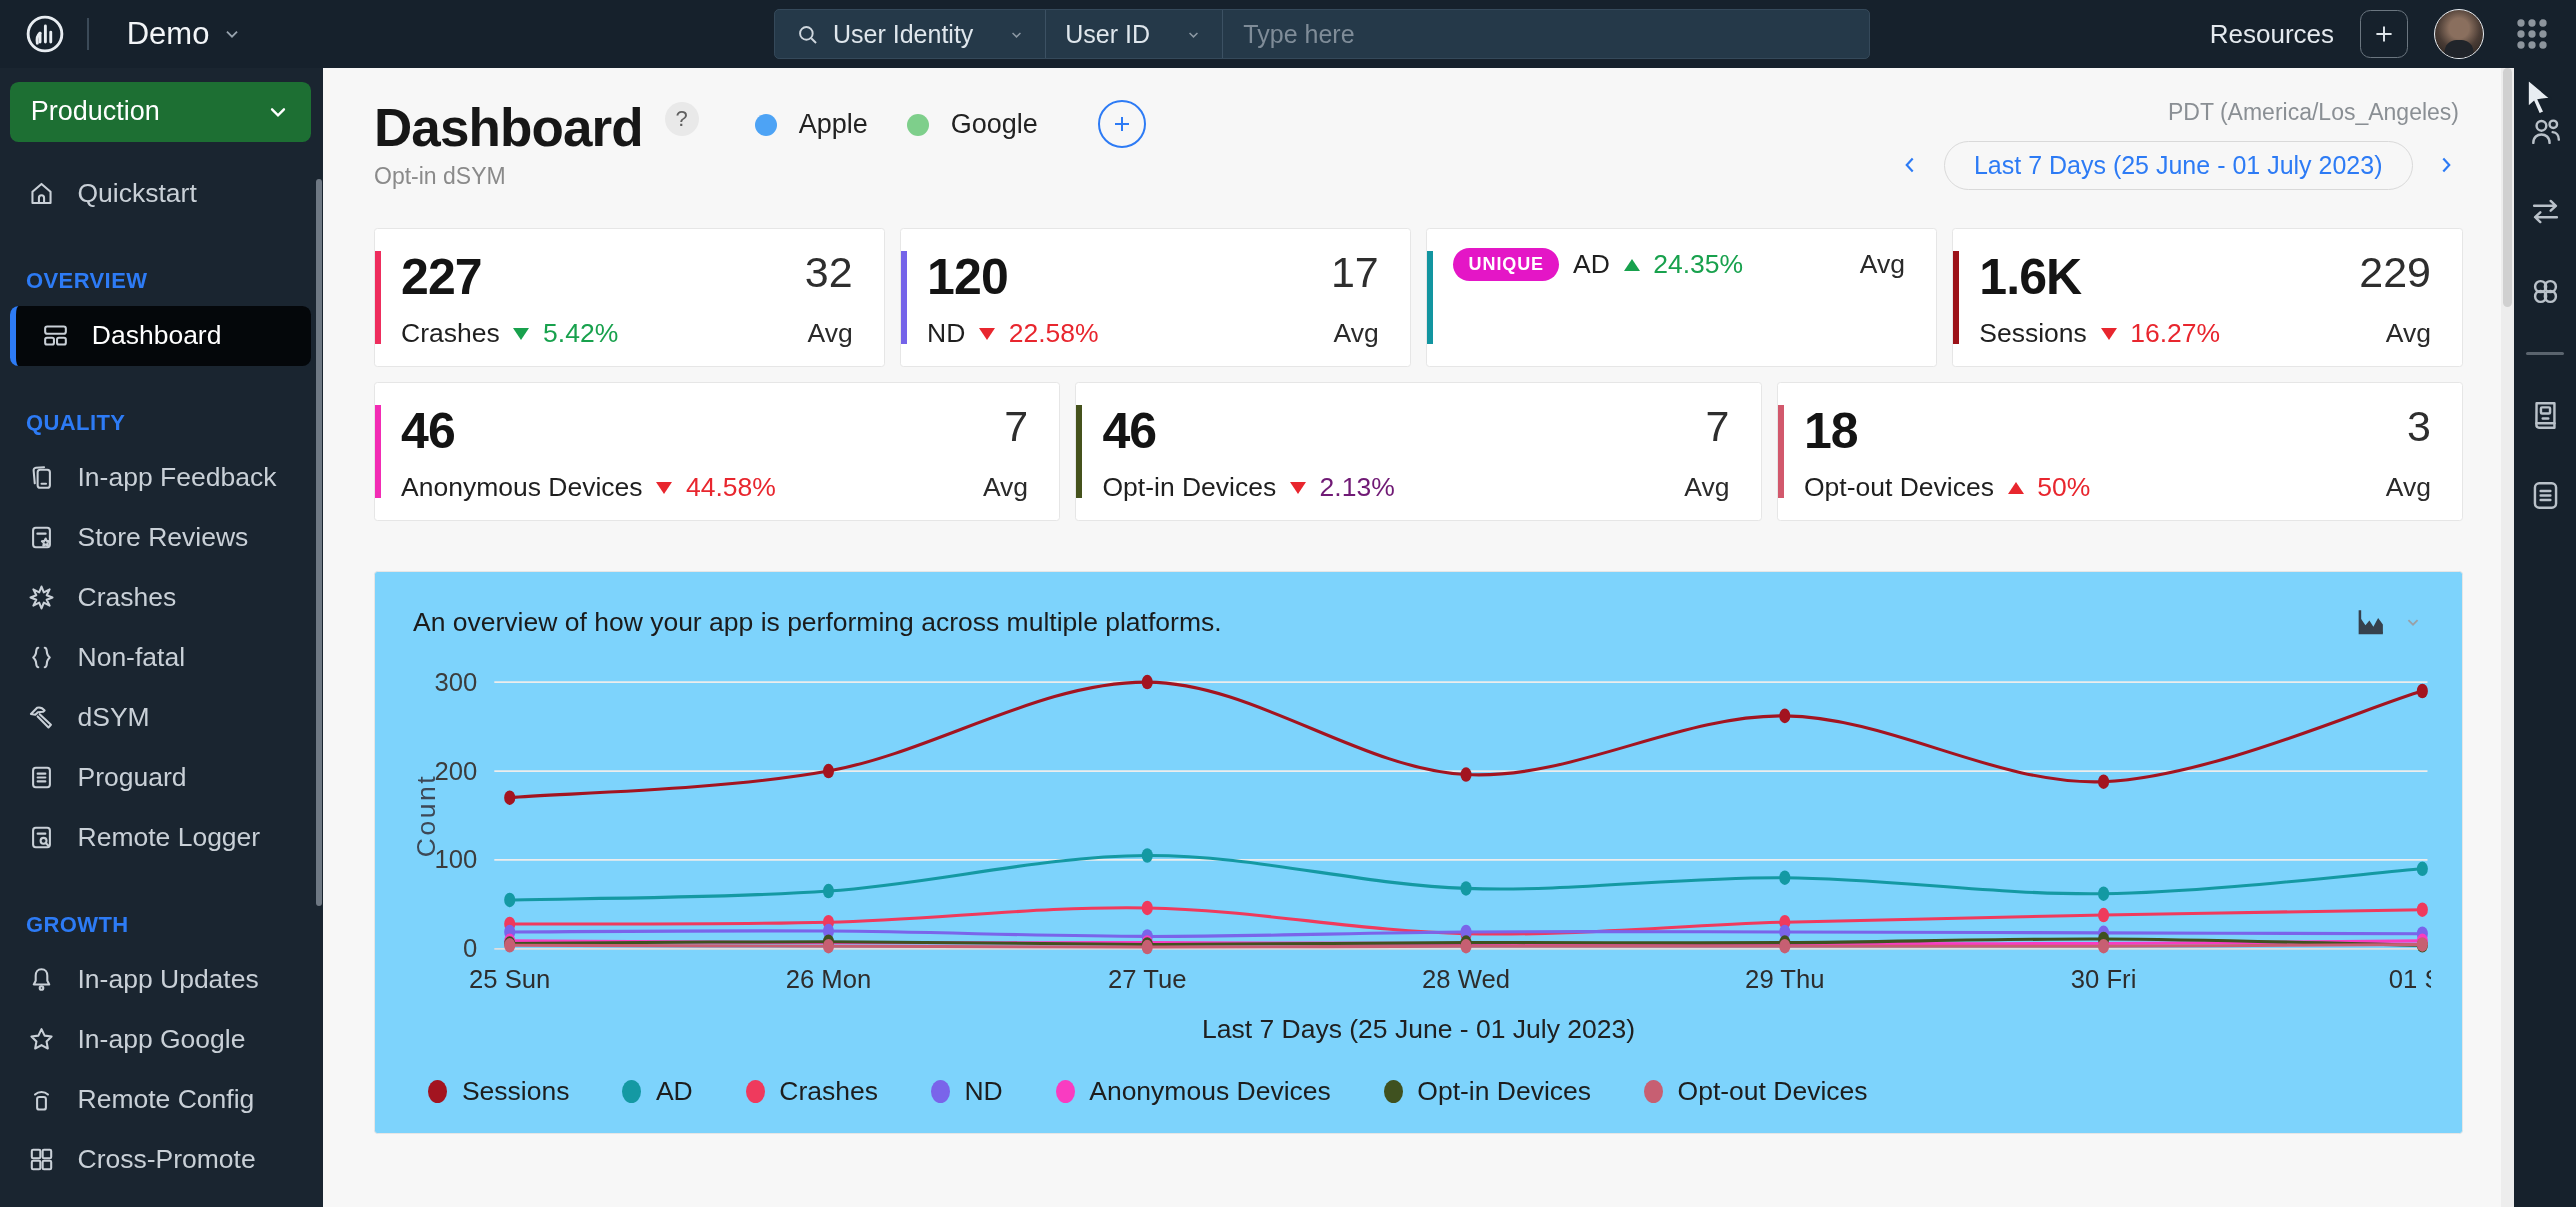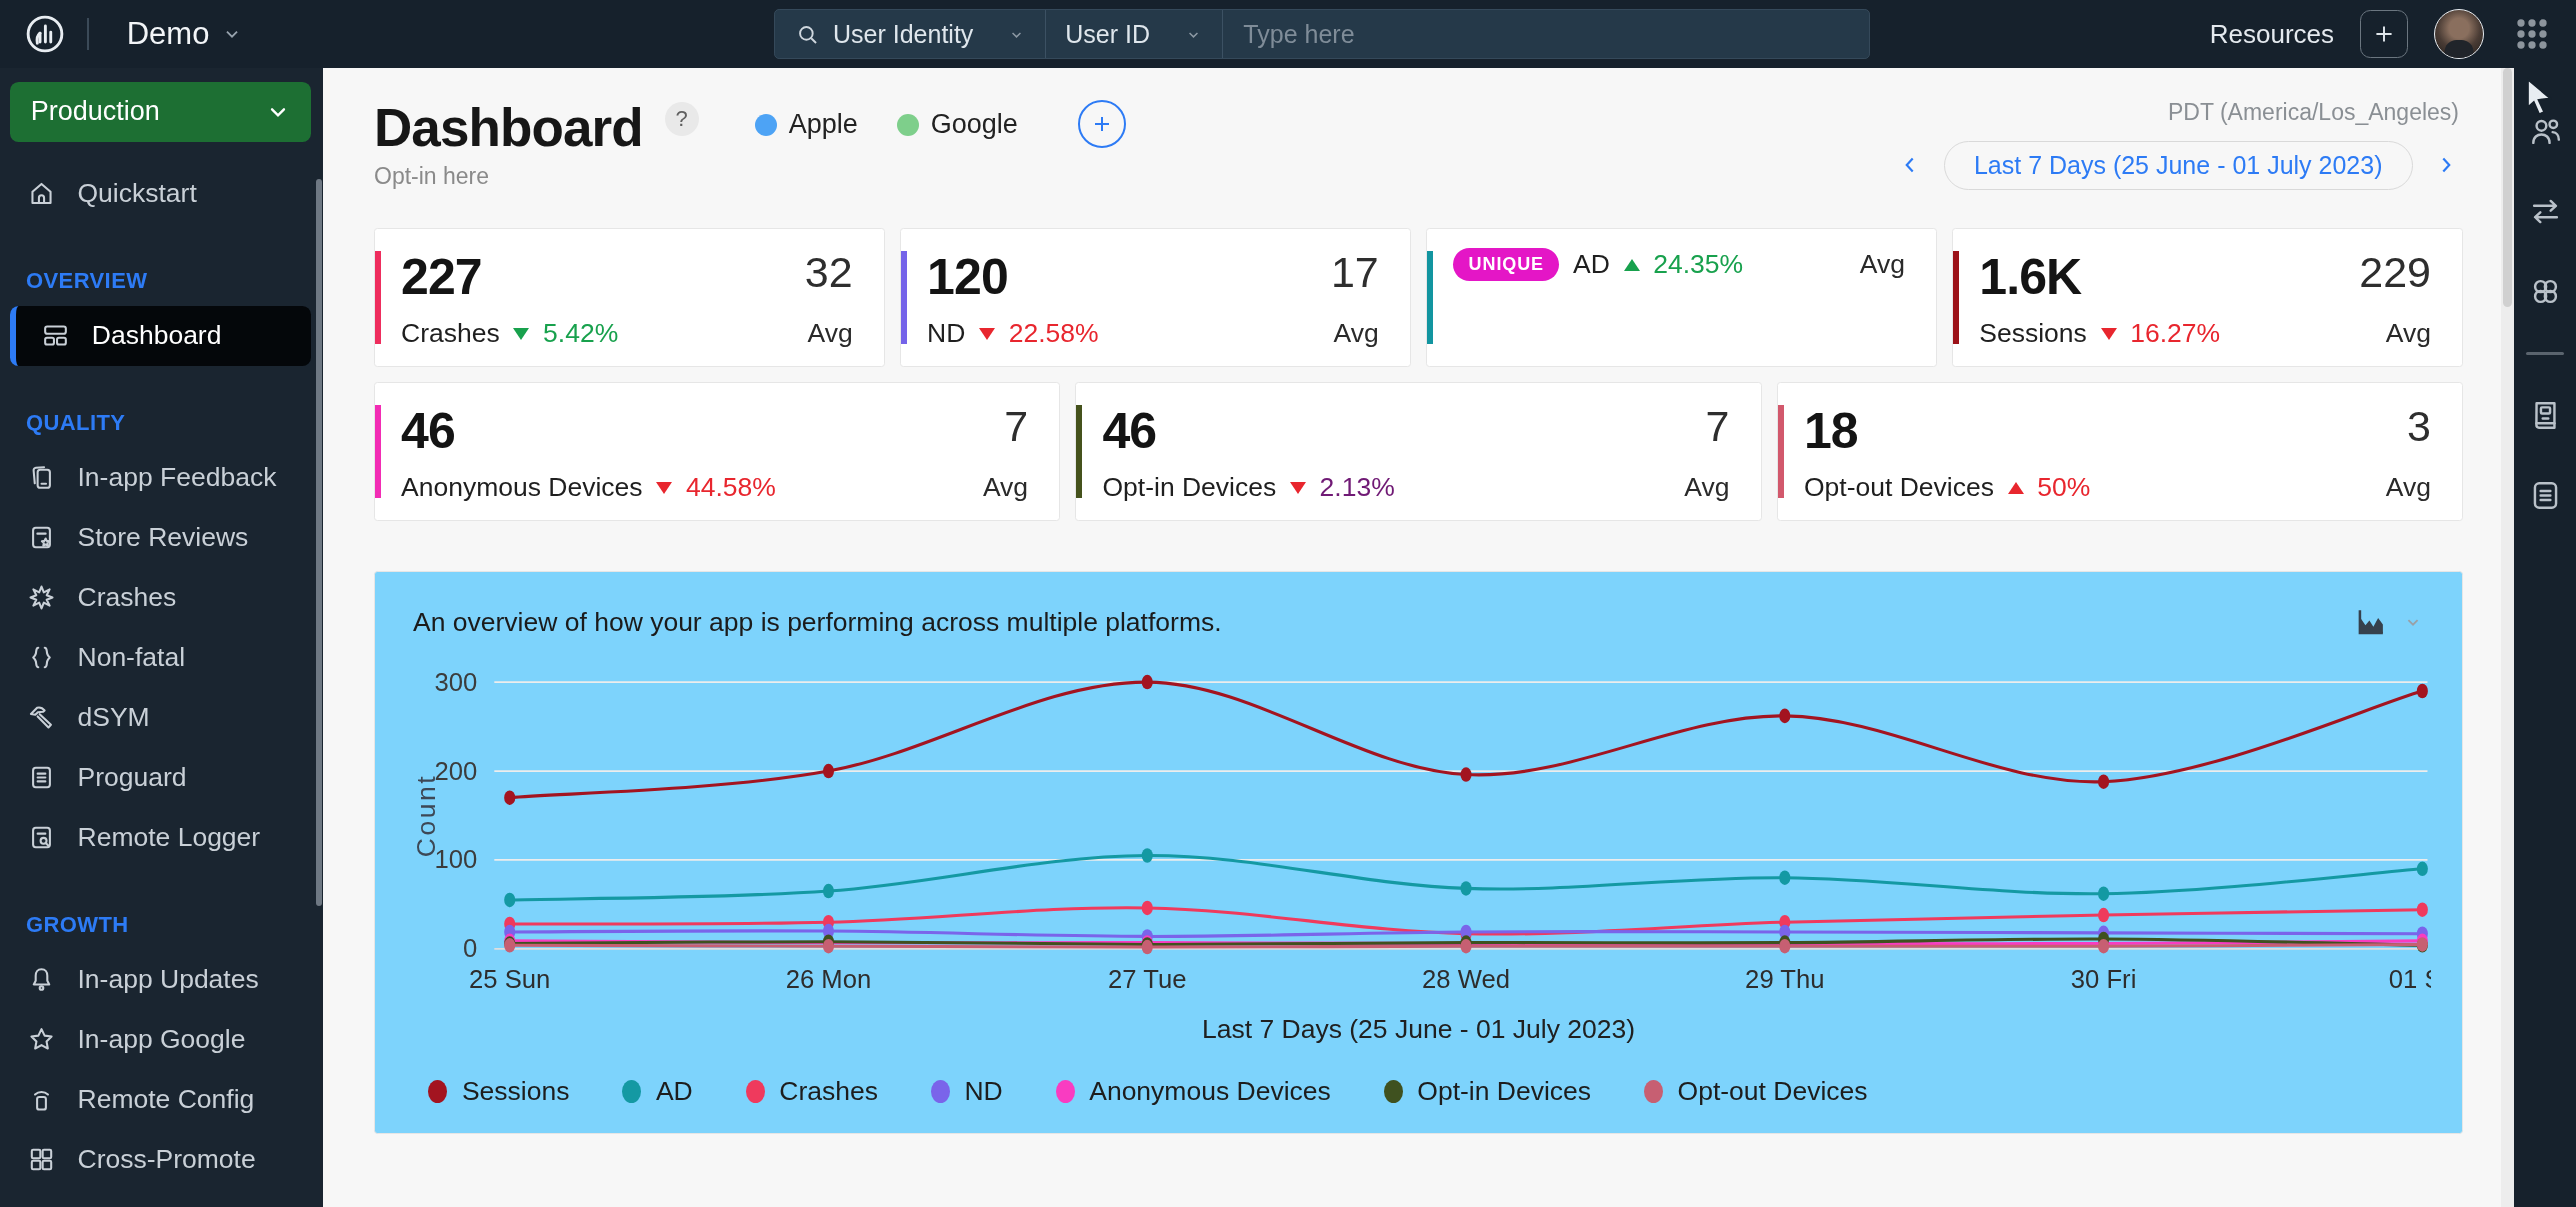--- a/index.html
+++ b/index.html
@@ -46,21 +46,21 @@
   .side-item.active { background:#04070a; border-radius:8.6px; margin:0 12px 0 10.3px; padding-left:24px; border-left:6px solid #2d7bf5; color:#fff; }
   .side-scrollbar { position:absolute; right:0.9px; top:111px; width:6px; height:727px; background:#6e7883; border-radius:3.4px; }
 
   
   .main { flex:1; background:#f7f7f7; color:#1b1b1b; position:relative; overflow:hidden; }
   .main-inner { padding:29px 51px 0 51px; }
   .page-head { display:flex; align-items:flex-start; gap:22px; }
   .page-title { font-size:53px; font-weight:800; color:#171717; letter-spacing:-0.9px; }
   .help-badge { width:34px; height:34px; border-radius:50%; background:#e9e9e9; color:#5f5f5f; font-size:22px; display:flex; align-items:center; justify-content:center; margin-top:5.1px; cursor:pointer; }
   .platforms { display:flex; align-items:center; gap:39px; margin-left:34px; margin-top:12px; }
-  .platform { display:flex; align-items:center; gap:12px; font-size:27px; color:#222; }
+  .platform { display:flex; align-items:center; gap:22px; font-size:27px; color:#222; }
   .p-dot { width:22px; height:22px; border-radius:50%; }
   .add-platform { width:48px; height:48px; border:2.6px solid #2d7bf5; color:#2d7bf5; border-radius:50%; display:flex; align-items:center; justify-content:center; margin-left:38px; margin-top:3.4px; cursor:pointer; }
   .add-platform svg { width:24px; height:24px; }
   .subtitle { font-size:23px; color:#8a8a8a; margin-top:5.1px; }
   .head-right { position:absolute; top:31px; right:55px; text-align:right; }
   .timezone { font-size:23px; color:#8a8f94; }
   .date-row { margin-top:15.4px; display:flex; align-items:center; gap:20.5px; }
   .date-nav { width:26px; height:26px; color:#2d7bf5; cursor:pointer; }
   .date-pill { border:1.7px solid #d9d9d9; border-radius:854px; padding:8.6px 29px; font-size:25px; color:#2d7bf5; background:#fff0; cursor:pointer; white-space:nowrap; }
 
@@ -338,21 +338,21 @@
               <span class="p-dot" style="background:#7ecf8b"></span>
               <span>Google</span>
             </span>
           </span>
         <span class="add-platform">
           <svg viewBox="0 0 24 24" fill="none" stroke="currentColor" stroke-width="2">
               <path d="M12 5 V19 M5 12 H19"></path>
             </svg>
         </span>
       </div>
-      <div class="subtitle">Opt-in here</div>
+      <div class="subtitle">Opt-in dSYM</div>
 
       <div class="head-right">
         <div class="timezone">PDT (America/Los_Angeles)</div>
         <div class="date-row">
           <span class="date-nav">
             <svg viewBox="0 0 24 24" fill="none" stroke="currentColor" stroke-width="2">
                 <path d="M14.5 6 L9 12 L14.5 18"></path>
               </svg>
           </span>
           <span class="date-pill">Last 7 Days (25 June - 01 July 2023)</span>

